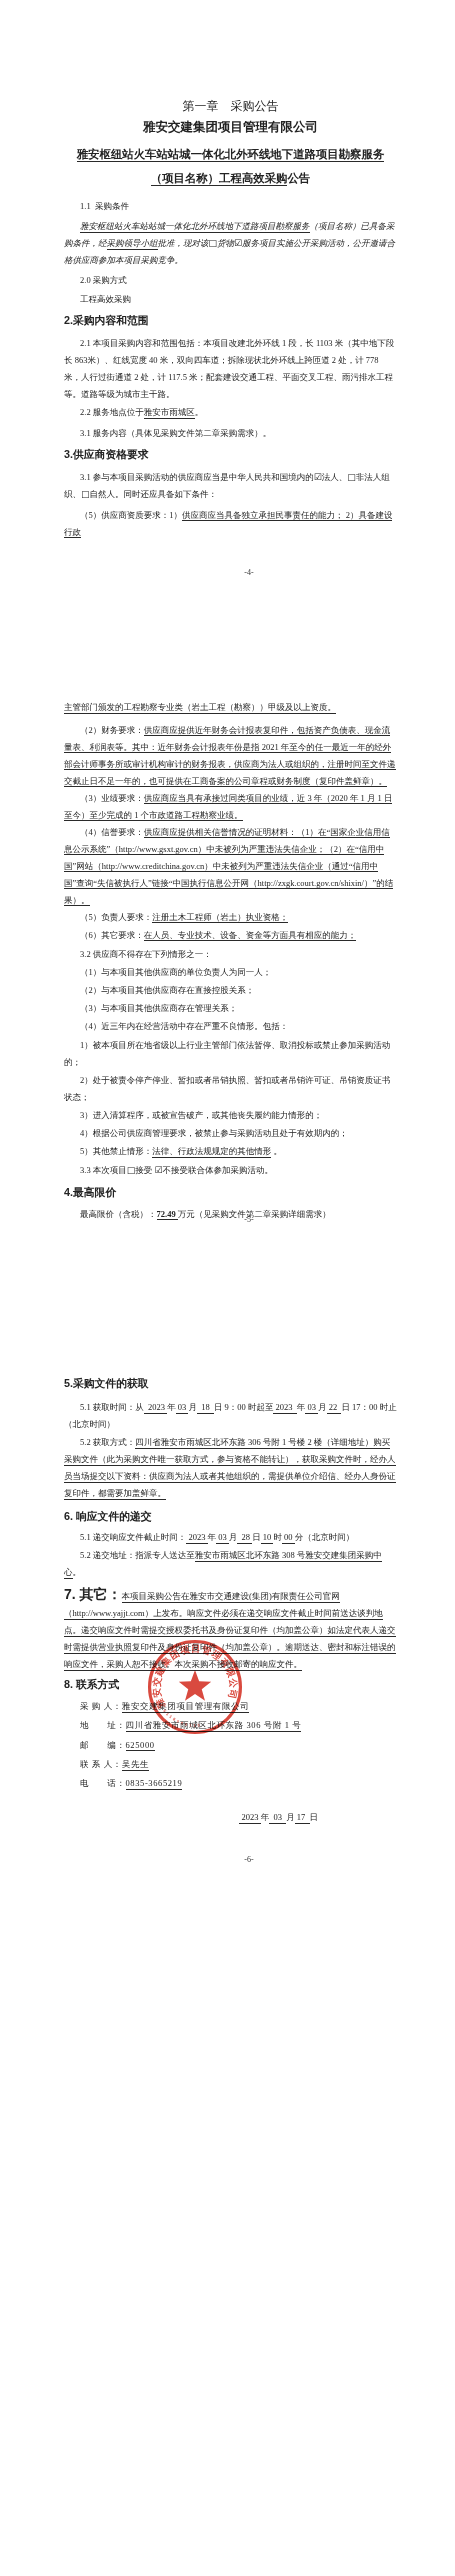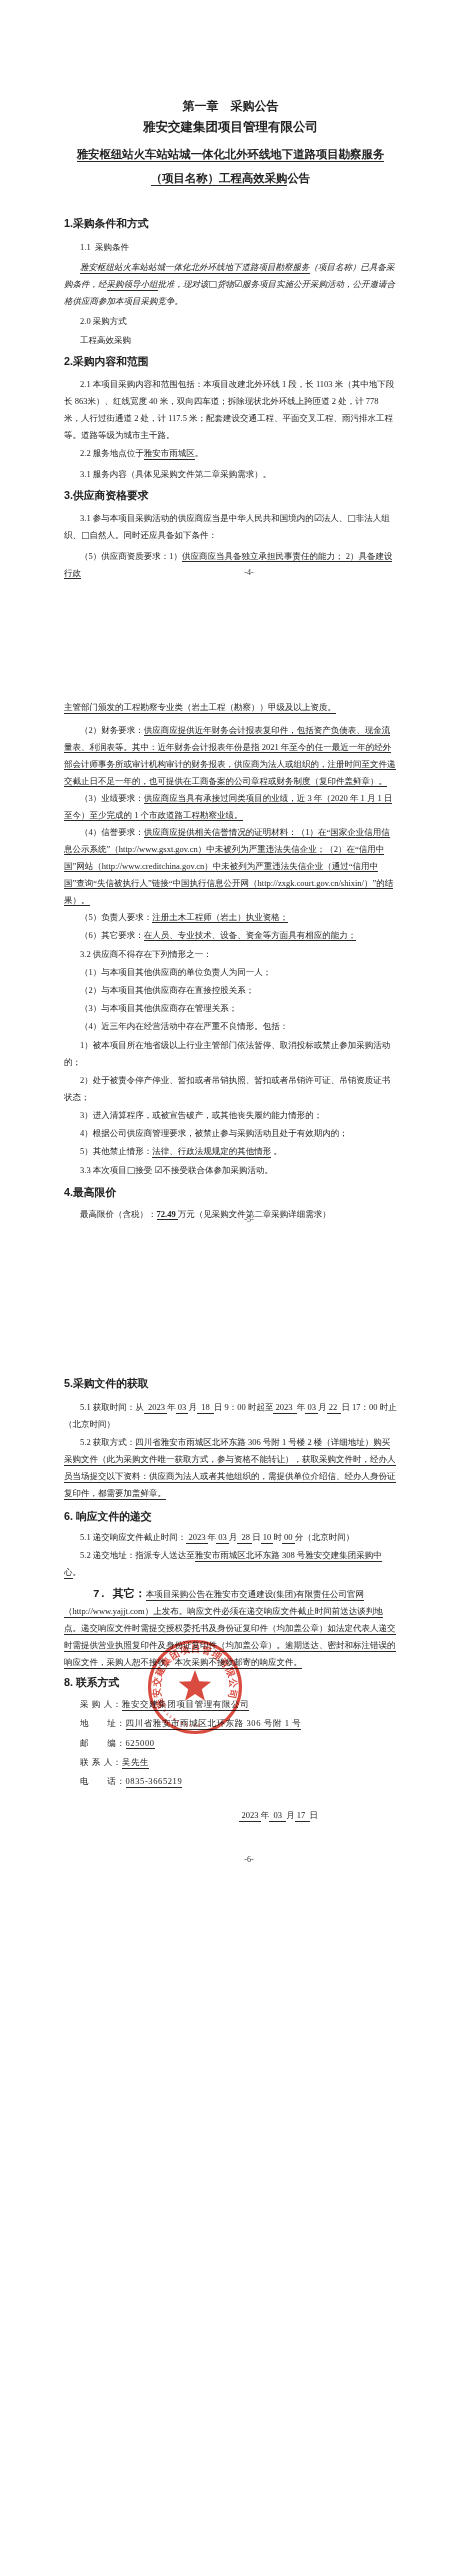--- a/index.html
+++ b/index.html
@@ -6,49 +6,48 @@
   body{width:456px;height:2576px;position:relative;overflow:hidden;
        font-family:"Liberation Serif","DejaVu Serif",serif;color:#232323;}
   #doc-root{position:absolute;left:0;top:0;width:456px;height:2576px;}
   .page-frag{position:absolute;left:64px;width:333px;}
   .blk{white-space:pre-wrap;}
   .p{font-size:8.5px;line-height:17px;text-indent:16px;}
   .p-flush{text-indent:0 !important;}
   .one-line{white-space:pre;}
   .contact{letter-spacing:0.6px;}
   .date{text-indent:0;text-align:right;padding-right:79px;}
-  .h1{font-family:"Liberation Sans","DejaVu Sans",sans-serif;font-size:12px;font-weight:bold;
+  .h1{font-family:"Liberation Sans","DejaVu Sans",sans-serif;font-size:12px;font-weight:normal;
       text-align:center;line-height:17px;text-indent:0;}
   .h2{font-family:"Liberation Sans","DejaVu Sans",sans-serif;font-size:12.5px;font-weight:bold;
       text-align:center;line-height:18px;text-indent:0;}
   .title{font-family:"Liberation Sans","DejaVu Sans",sans-serif;font-size:11.4px;font-weight:bold;
       text-align:center;line-height:21.6px;text-indent:0;}
   .title .u{border-bottom-width:1.1px;}
   .h3{font-family:"Liberation Sans","DejaVu Sans",sans-serif;font-size:10.8px;font-weight:bold;
       line-height:16px;text-indent:0;}
   .u{border-bottom:0.6px solid #2a2a2a;padding-bottom:0.6px;}
   .b{font-weight:bold;}
-  .big{font-family:Liberation Mono, monospace;font-size:11px;font-weight:bold;margin-left:29px;}
+  .big{font-family:Liberation Sans, sans-serif;font-size:14px;font-weight:bold;}
   .cbx{font-family:"DejaVu Sans",sans-serif;font-size:9px;}
   .pagenum{position:absolute;left:232px;width:34px;text-align:center;
       font-size:8px;line-height:10.2px;color:#333;}
   .stamp{position:absolute;left:145px;top:1637px;width:100px;height:100px;
       mix-blend-mode:multiply;opacity:0.92;}
   .stamp text{font-family:"Liberation Sans","DejaVu Sans",sans-serif;font-weight:bold;}
 </style>
 </head>
 <body>
 
 <div id="doc-root">
   <div class="page-frag" id="pg0" style="top:98px">
       <div class="blk h1" style="margin-top: 0px;"><span class="">第一章　采购公告</span></div>
       <div class="blk h2" style="margin-top: 3.4px;"><span class="">雅安交建集团项目管理有限公司</span></div>
       <div class="blk title" style="margin-top: 8px;"><span class="u">雅安枢纽站火车站站城一体化北外环线地下道路项目勘察服务</span></div>
       <div class="blk title" style="margin-top: 2.3px;"><span class="u">（项目名称）工程高效采购</span><span class="">公告</span></div>
-      <div class="blk h3" style="margin-top: 25px;"><span class="">1.采购条件和方式</span></div>
       <div class="blk p" style="margin-top: 8px;"><span class="">1.1  采购条件</span></div>
       <div class="blk p" style="margin-top: 3.4px; font-style: italic;"><span class="u">雅安枢纽站火车站站城一体化北外环线地下道路项目勘察服务</span><span class="">（项目名称）已具备采购条件，经</span><span class="u">采购领导小组</span><span class="">批准，现对该</span><span class="cbx">□</span><span class="">货物</span><span class="cbx">☑</span><span class="">服务项目实施公开采购活动，公开邀请合格供应商参加本项目采购竞争。</span></div>
       <div class="blk p" style="margin-top: 2.3px;"><span class="">2.0 采购方式</span></div>
       <div class="blk p" style="margin-top: 2.3px;"><span class="">工程高效采购</span></div>
       <div class="blk h3" style="margin-top: 4.6px;"><span class="">2.采购内容和范围</span></div>
       <div class="blk p" style="margin-top: 6.8px;"><span class="">2.1 本项目采购内容和范围包括：本项目改建北外环线 1 段，长 1103 米（其中地下段长 863米）、红线宽度 40 米，双向四车道；拆除现状北外环线上跨匝道 2 处，计 778 米，人行过街通道 2 处，计 117.5 米；配套建设交通工程、平面交叉工程、雨污排水工程等。道路等级为城市主干路。</span></div>
       <div class="blk p" style="margin-top: 1.1px;"><span class="">2.2 服务地点位于</span><span class="u">雅安市雨城区</span><span class="">。</span></div>
       <div class="blk p" style="margin-top: 3.4px;"><span class="">3.1 服务内容（具体见采购文件第二章采购需求）。</span></div>
       <div class="blk h3" style="margin-top: 4.6px;"><span class="">3.供应商资格要求</span></div>
       <div class="blk p" style="margin-top: 6.8px;"><span class="">3.1 参与本项目采购活动的供应商应当是中华人民共和国境内的</span><span class="cbx">☑</span><span class="">法人、</span><span class="cbx">□</span><span class="">非法人组织、</span><span class="cbx">□</span><span class="">自然人。同时还应具备如下条件：</span></div>

